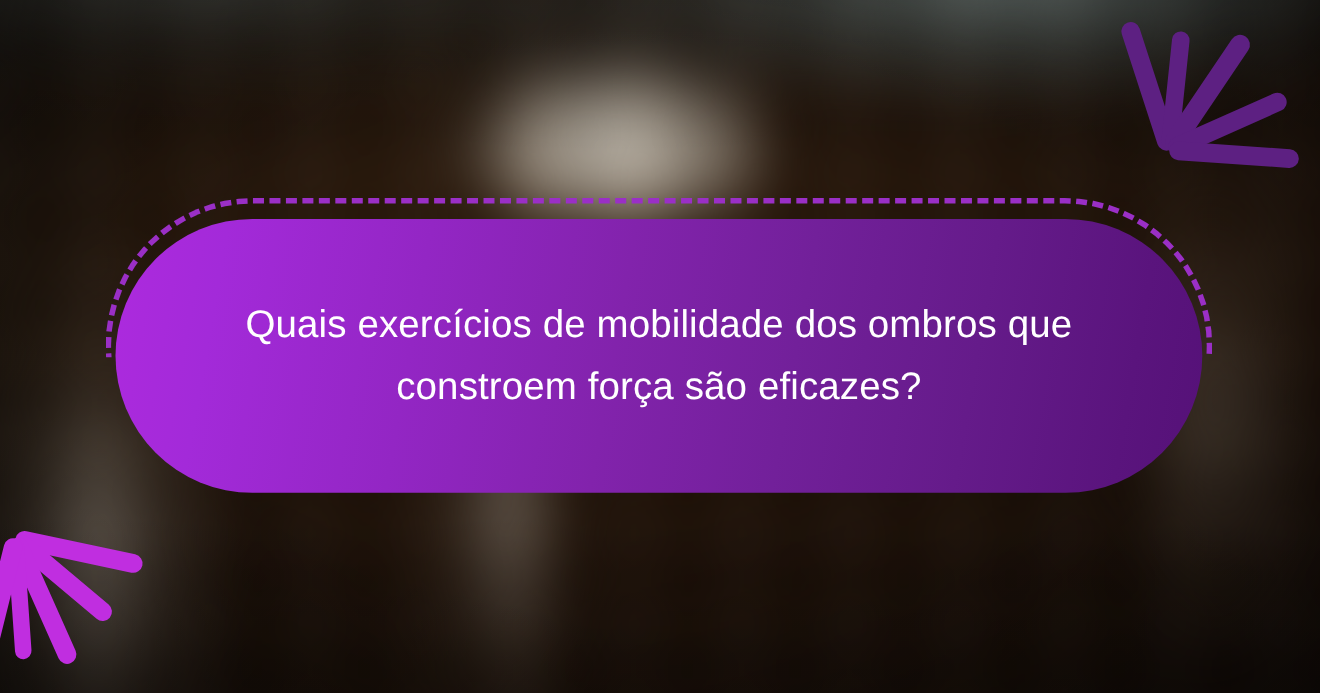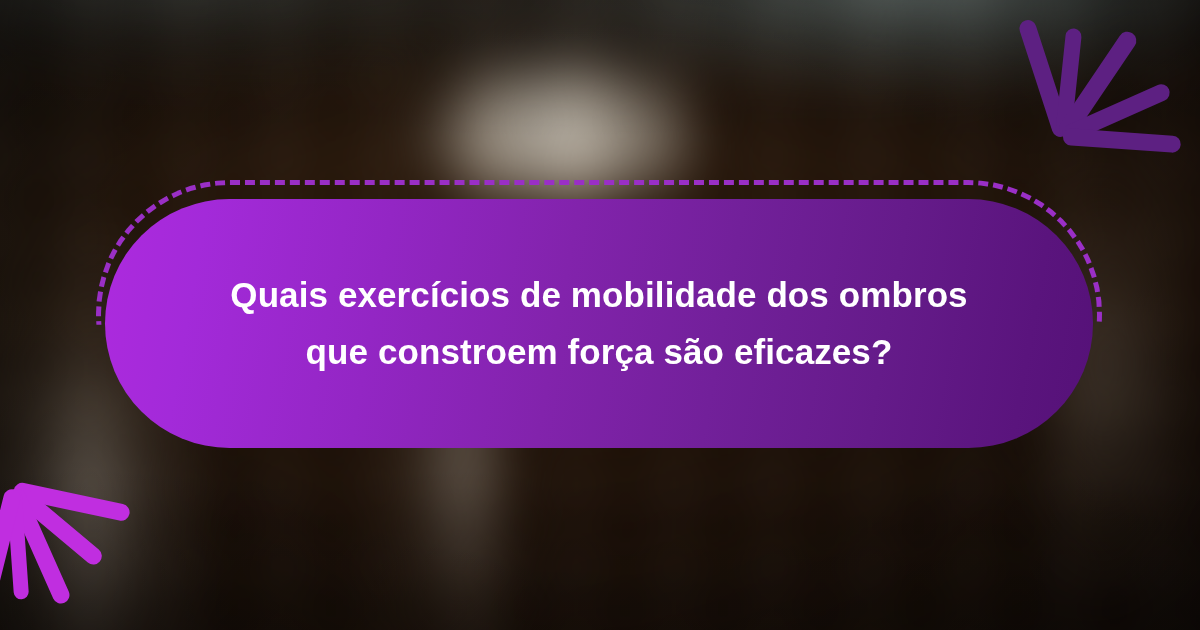--- a/index.html
+++ b/index.html
@@ -141,21 +141,21 @@
     align-items: center;
     justify-content: center;
     box-sizing: border-box;
     padding: 0 96px;
   }
 
   .question-text {
     color: #ffffff;
     font-family: "Liberation Sans", sans-serif;
     font-size: 35px;
-    font-weight: 700;
+    font-weight: 400;
     line-height: 1.62;
     text-align: center;
     letter-spacing: 0.1px;
     white-space: pre-line;
     margin: 0;
   }
 </style>
 </head>
 <body>
 

